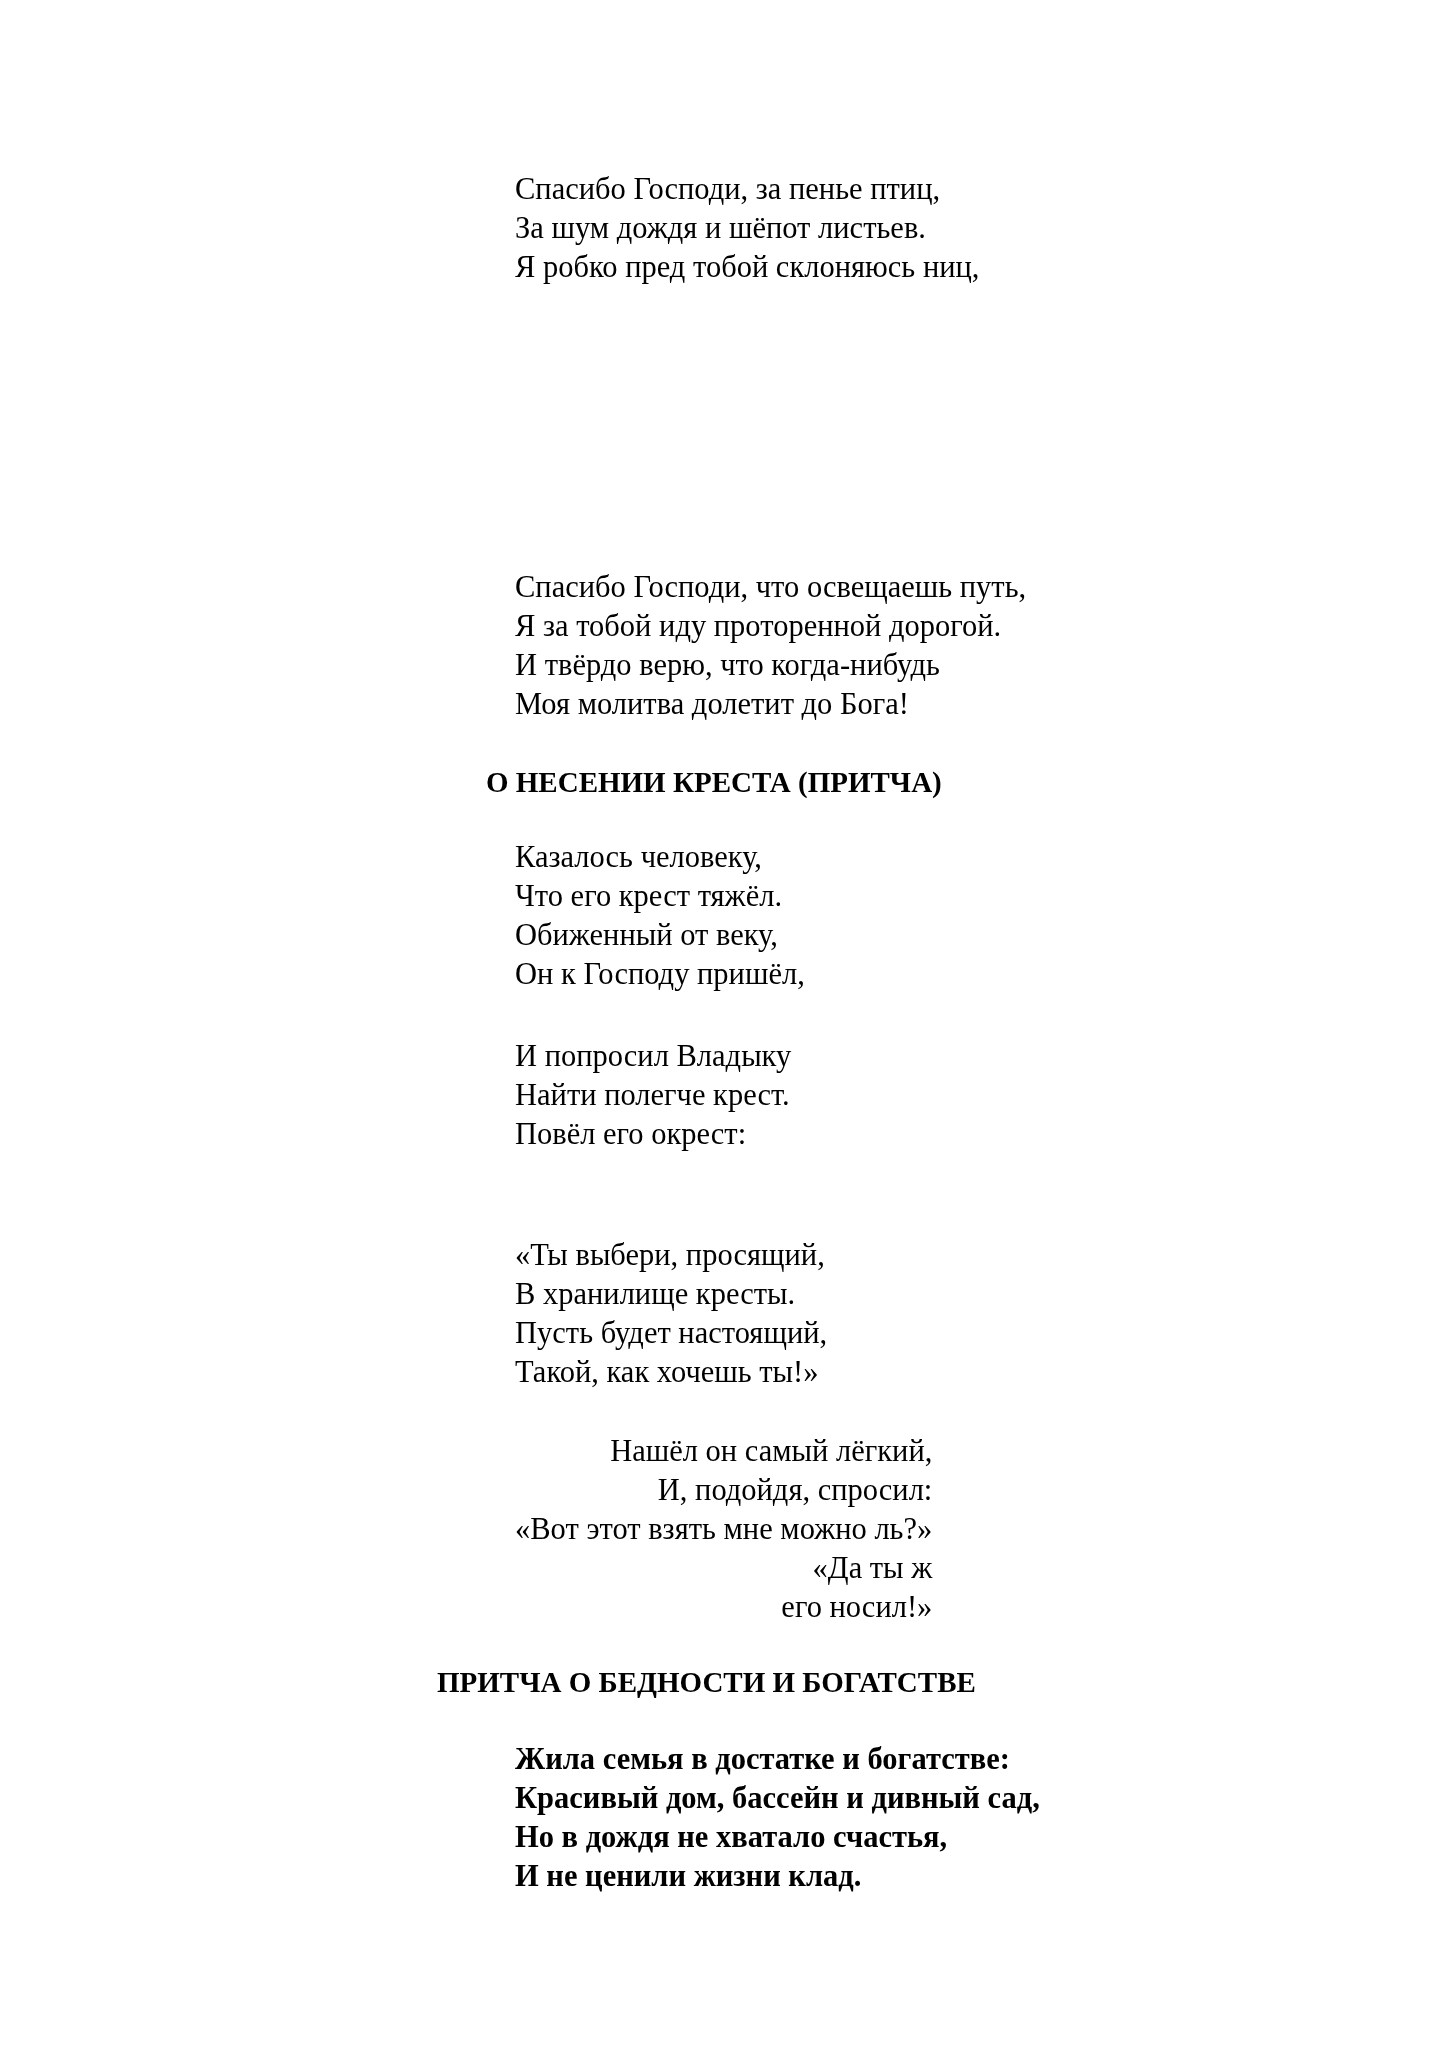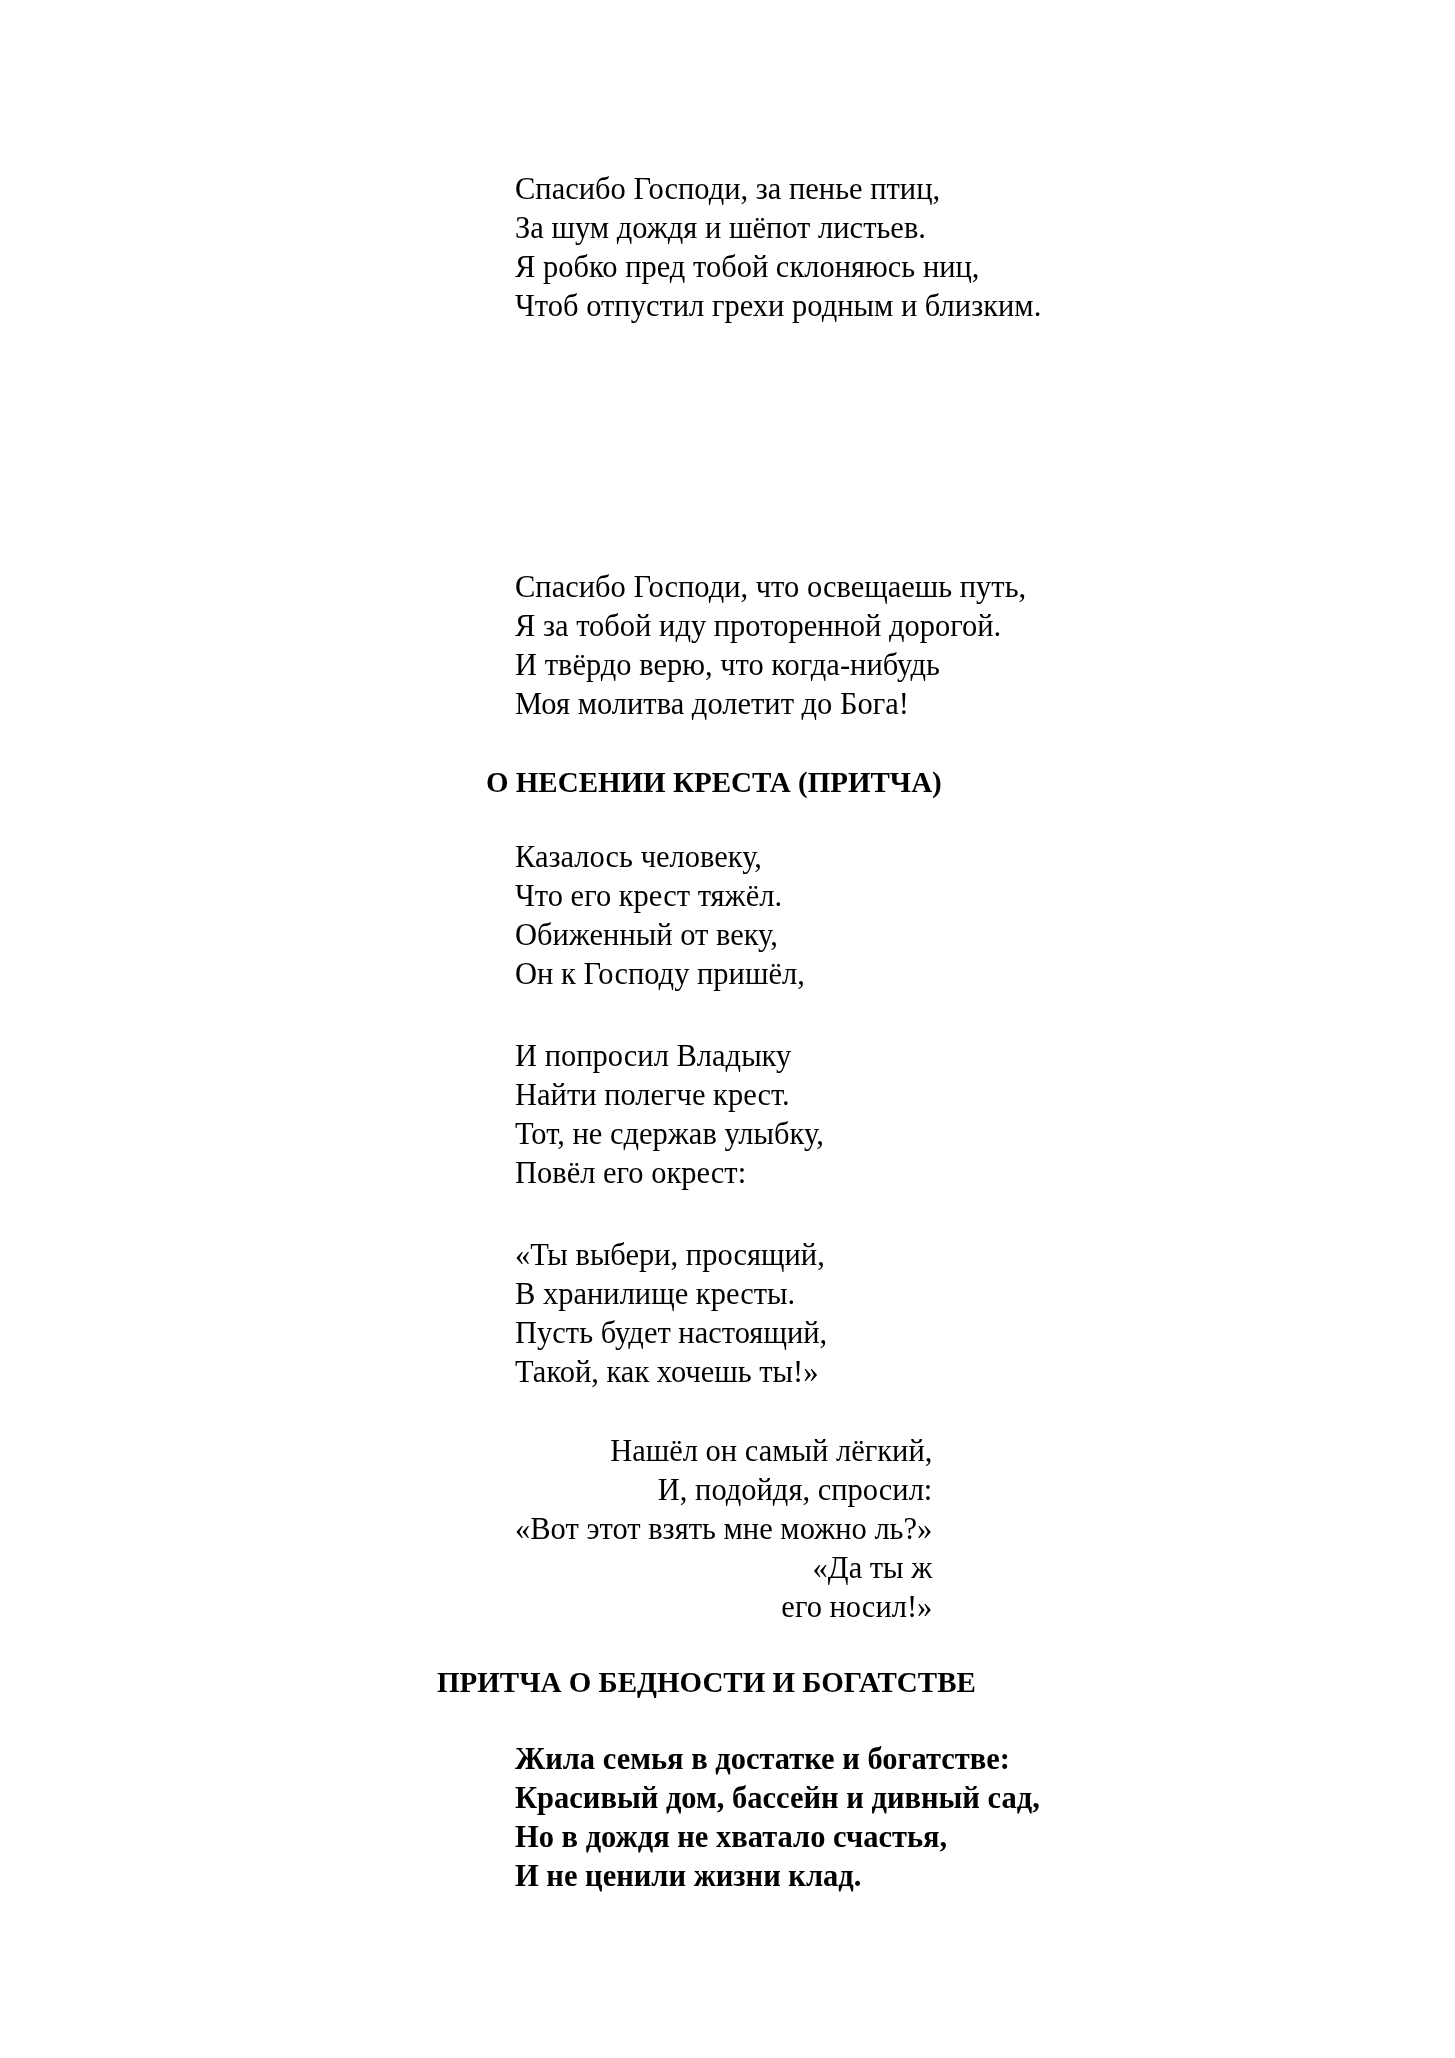--- a/index.html
+++ b/index.html
@@ -53,21 +53,20 @@
 </style>
 </head>
 <body>
 
 <div class="page">
 
   <div class="stanza" style="top:170px;">
     <span class="line">Спасибо Господи, за пенье птиц,</span>
     <span class="line">За шум дождя и шёпот листьев.</span>
     <span class="line">Я робко пред тобой склоняюсь ниц,</span>
-    <span class="line">Чтоб отпустил грехи родным и близким.</span>
   </div>
 
 
   <div class="stanza" style="top:568px;">
     <span class="line">Спасибо Господи, что освещаешь путь,</span>
     <span class="line">Я за тобой иду проторенной дорогой.</span>
     <span class="line">И твёрдо верю, что когда-нибудь</span>
     <span class="line">Моя молитва долетит до Бога!</span>
   </div>
 
@@ -76,21 +75,20 @@
   <div class="stanza" style="top:838px;">
     <span class="line">Казалось человеку,</span>
     <span class="line">Что его крест тяжёл.</span>
     <span class="line">Обиженный от веку,</span>
     <span class="line">Он к Господу пришёл,</span>
   </div>
 
   <div class="stanza" style="top:1037px;">
     <span class="line">И попросил Владыку</span>
     <span class="line">Найти полегче крест.</span>
-    <span class="line">Тот, не сдержав улыбку,</span>
     <span class="line">Повёл его окрест:</span>
   </div>
 
   <div class="stanza" style="top:1236px;">
     <span class="line">«Ты выбери, просящий,</span>
     <span class="line">В хранилище кресты.</span>
     <span class="line">Пусть будет настоящий,</span>
     <span class="line">Такой, как хочешь ты!»</span>
   </div>
 

